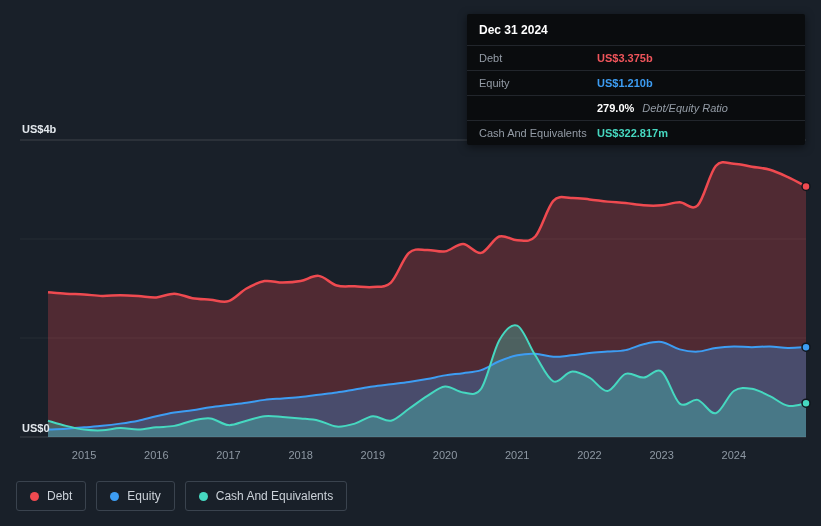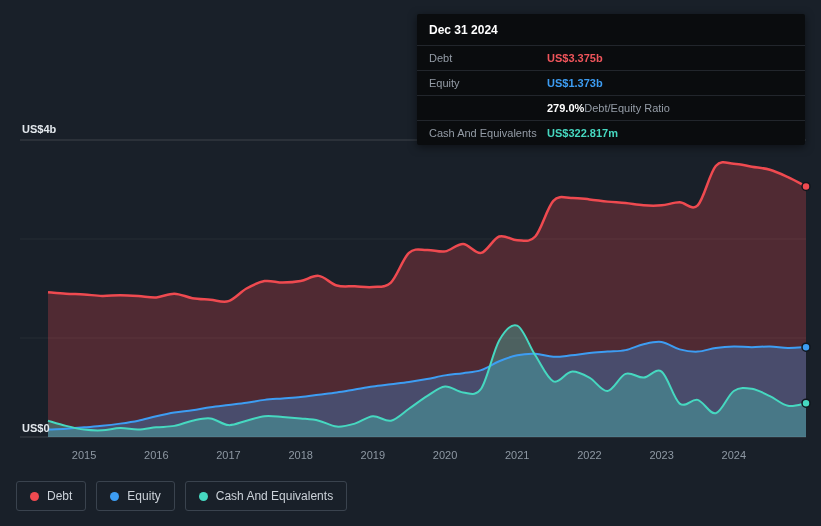--- a/index.html
+++ b/index.html
@@ -1,31 +1,31 @@
 <!DOCTYPE html>
 <html><head>
 <meta charset="utf-8">
 <style>
   html,body{margin:0;padding:0;background:#11161d;}
   .page{position:relative;width:821px;height:526px;background:#192029;overflow:hidden;
         font-family:"Liberation Sans",sans-serif;}
   svg{position:absolute;left:0;top:0;font-family:"Liberation Sans",sans-serif;}
 
   
-  .tooltip{position:absolute;top:14px;right:16px;width:388px;background:#0a0c0e;
+  .tooltip{position:absolute;top:14px;right:16px;width:338px;background:#0a0c0e;
            border-radius:2px;color:#e8ecef;font-size:11px;box-shadow:0 2px 8px rgba(0,0,0,.5);}
   .tt-header{padding:9px 12px 8px;font-weight:bold;font-size:12px;color:#ffffff;}
   .tt-row{display:flex;align-items:center;padding:6px 12px;border-top:1px solid #22262c;}
   .tt-label{flex:0 0 118px;color:#949ca6;}
   .tt-value{font-weight:bold;}
   .tt-value.debt{color:#f0555b;}
   .tt-value.equity{color:#3d9df3;}
   .tt-value.cash{color:#46d8c0;}
   .tt-ratio-val{font-weight:bold;color:#ffffff;margin-top:38px;}
-  .tt-ratio-label{color:#949ca6;font-weight:normal;margin-left:0;}
+  .tt-ratio-label{color:#949ca6;font-weight:normal;margin-left:8px;font-style:italic;}
 
   
   .legend{position:absolute;left:16px;bottom:15px;display:flex;gap:10px;}
   .legend-item{display:flex;align-items:center;gap:8px;border:1px solid #3a434e;
                border-radius:3px;padding:7px 13px;color:#ccd2d9;font-size:12px;cursor:pointer;
                background:transparent;}
   .dot{width:9px;height:9px;border-radius:50%;flex:none;}
   .dot-debt{background:#ef4a50;}
   .dot-equity{background:#3d9df3;}
   .dot-cash{background:#46d8c0;}
@@ -64,21 +64,21 @@
     </svg>
 
   <div class="tooltip">
     <div class="tt-header">Dec 31 2024</div>
     <div class="tt-row">
       <span class="tt-label">Debt</span>
       <span class="tt-value debt">US$3.375b</span>
     </div>
     <div class="tt-row">
       <span class="tt-label">Equity</span>
-      <span class="tt-value equity">US$1.373b</span>
+      <span class="tt-value equity">US$1.210b</span>
     </div>
     <div class="tt-row">
       <span class="tt-label"></span>
       <span class="tt-value"><span class="tt-ratio-val">279.0%</span><span class="tt-ratio-label">Debt/Equity Ratio</span></span>
     </div>
     <div class="tt-row">
       <span class="tt-label">Cash And Equivalents</span>
       <span class="tt-value cash">US$322.817m</span>
     </div>
   </div>

